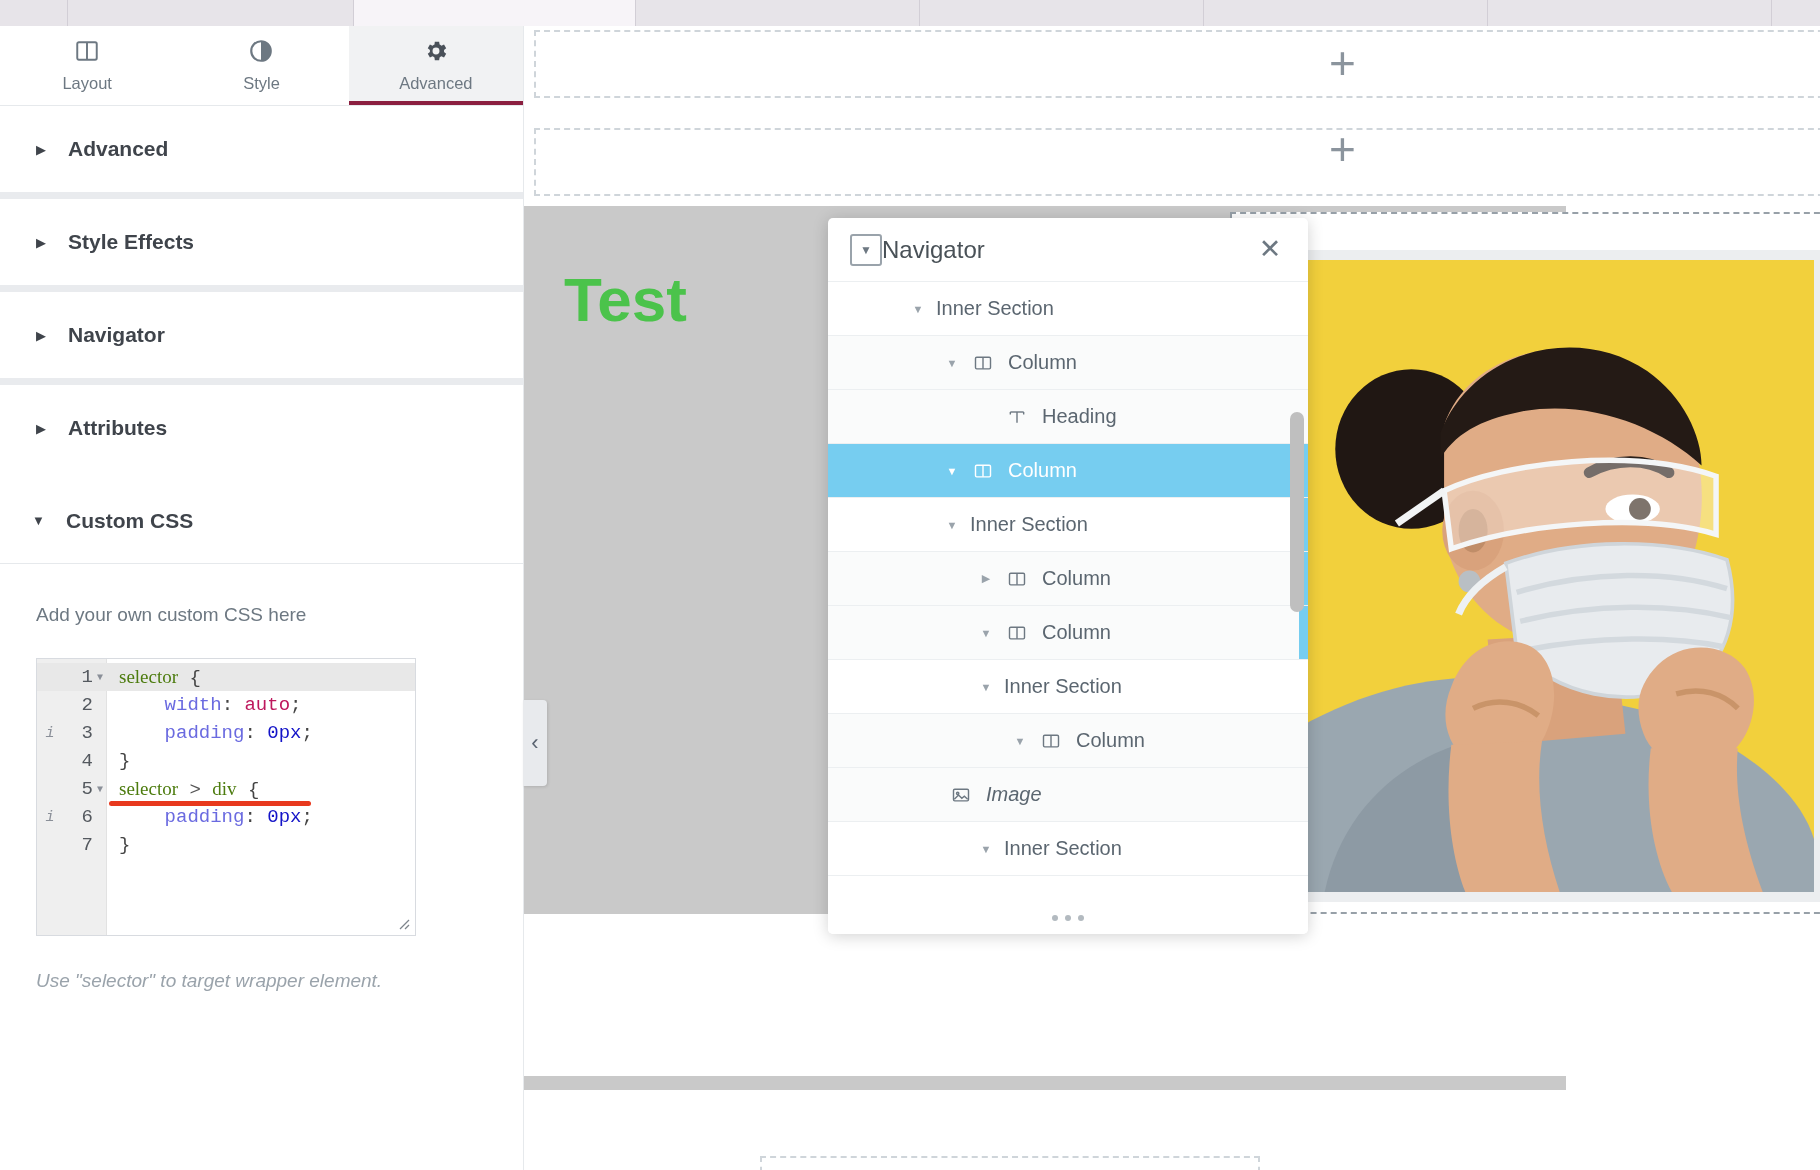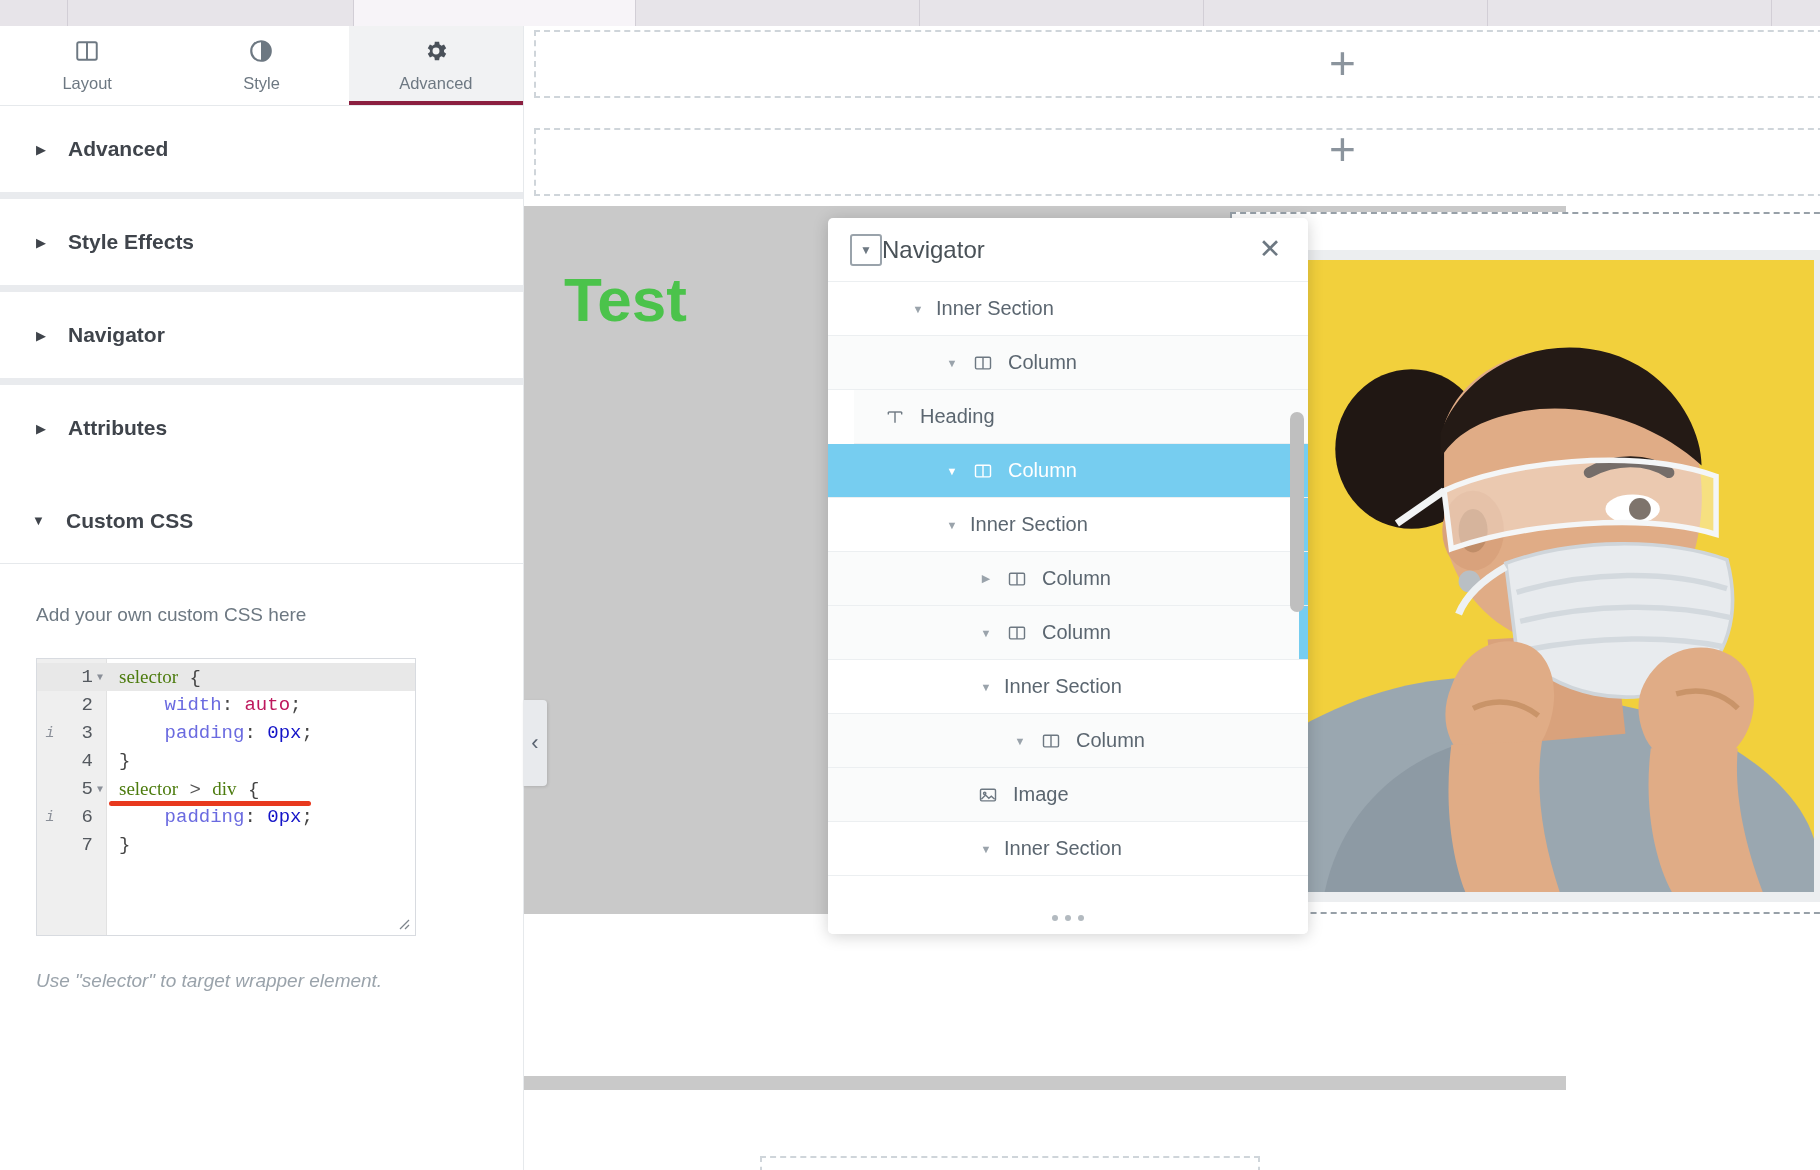--- a/index.html
+++ b/index.html
@@ -434,21 +434,21 @@
         <div class="nav-item shade" style="padding-left: 114px;">
           <span class="tri">▼</span>
           <span class="el-ico">
             <svg viewBox="0 0 24 24" width="22" height="20" fill="none" stroke="#6d7882" stroke-width="1.7">
               <rect x="3" y="5" width="18" height="14" rx="1.5"></rect>
               <line x1="12" y1="5" x2="12" y2="19"></line>
             </svg>
           </span>
           <span class="ilabel">Column</span>
         </div>
-        <div class="nav-item shade" style=" margin-left: 26px;">
+        <div class="nav-item shade" style="padding-left: 148px;">
           <span class="tri"></span>
           <span class="el-ico">
             <svg viewBox="0 0 24 24" width="22" height="20" fill="none" stroke="#6d7882" stroke-width="1.7">
               <line x1="4" y1="6" x2="20" y2="6"></line>
               <line x1="12" y1="6" x2="12" y2="19"></line>
               <line x1="4" y1="6" x2="4" y2="9"></line>
               <line x1="20" y1="6" x2="20" y2="9"></line>
             </svg>
           </span>
           <span class="ilabel">Heading</span>
@@ -499,21 +499,21 @@
         <div class="nav-item shade" style="padding-left: 182px;">
           <span class="tri">▼</span>
           <span class="el-ico">
             <svg viewBox="0 0 24 24" width="22" height="20" fill="none" stroke="#6d7882" stroke-width="1.7">
               <rect x="3" y="5" width="18" height="14" rx="1.5"></rect>
               <line x1="12" y1="5" x2="12" y2="19"></line>
             </svg>
           </span>
           <span class="ilabel">Column</span>
         </div>
-        <div class="nav-item shade" style="padding-left: 119px;">
+        <div class="nav-item shade" style="padding-left: 92px; font-style: italic;">
           <span class="tri"></span>
           <span class="el-ico">
             <svg viewBox="0 0 24 24" width="22" height="20" fill="none" stroke="#6d7882" stroke-width="1.7">
               <rect x="3" y="5" width="18" height="14" rx="1.5"></rect>
               <circle cx="8" cy="10" r="1.4"></circle>
               <path d="M4 17l5-5 4 4 3-2.5 4 3.5"></path>
             </svg>
           </span>
           <span class="ilabel">Image</span>
         </div>

